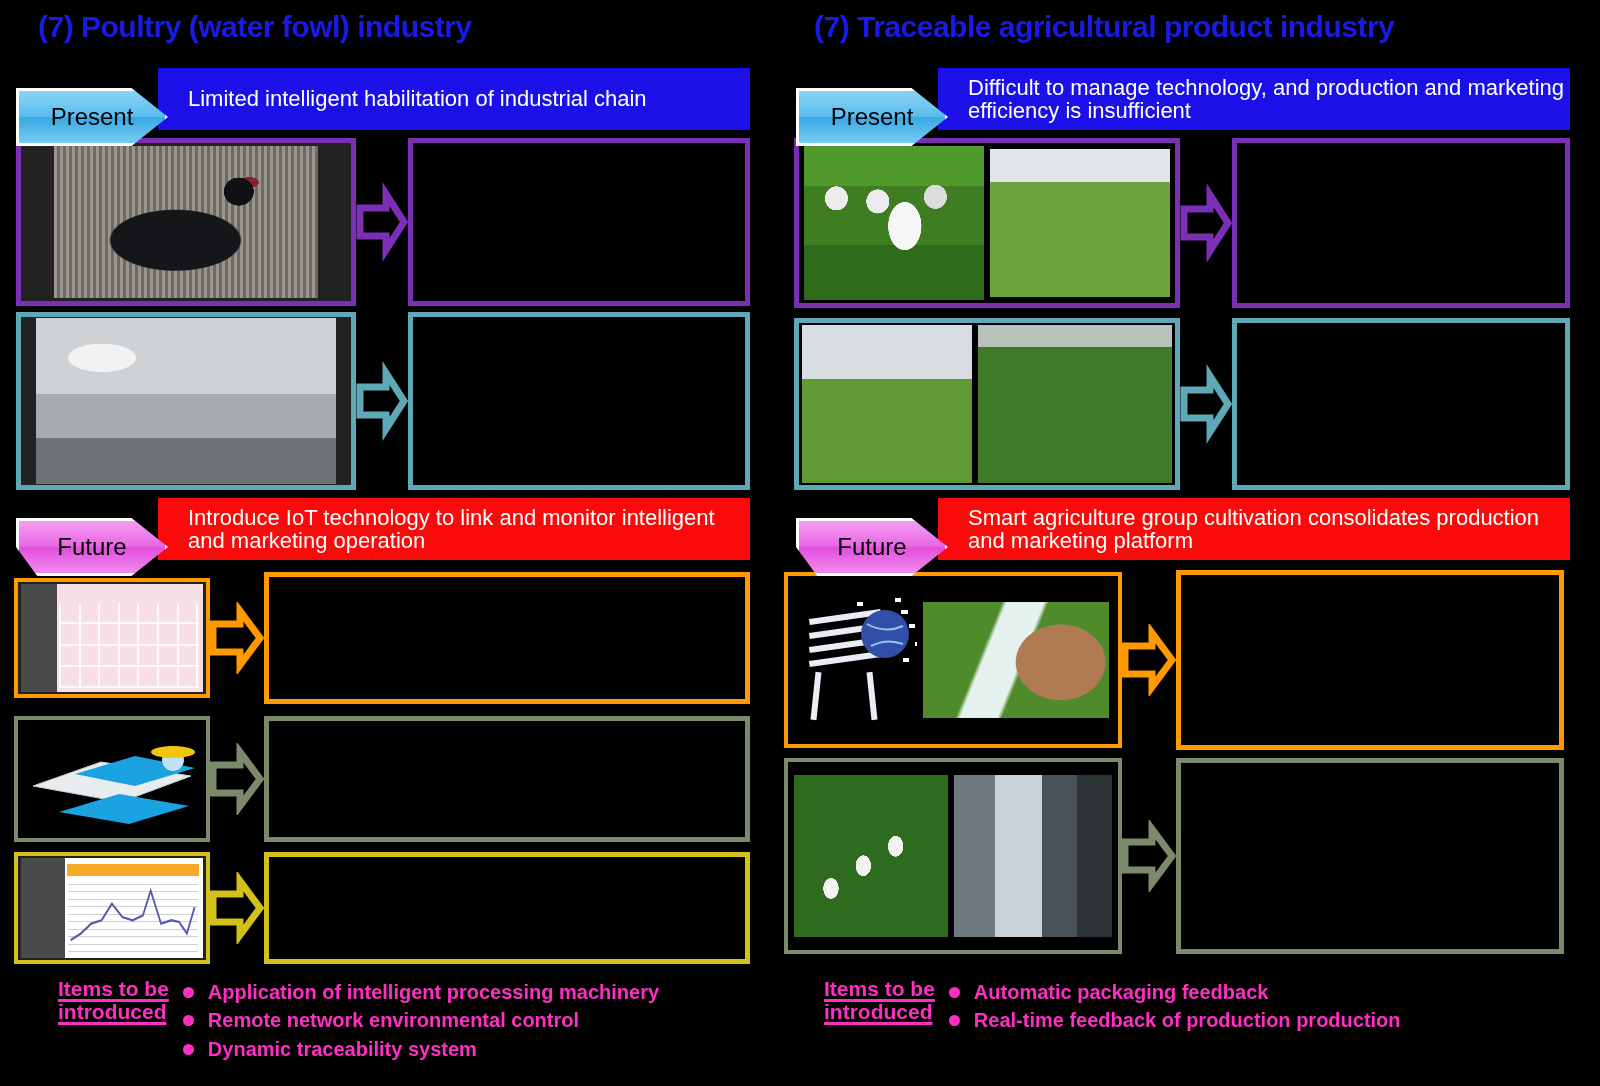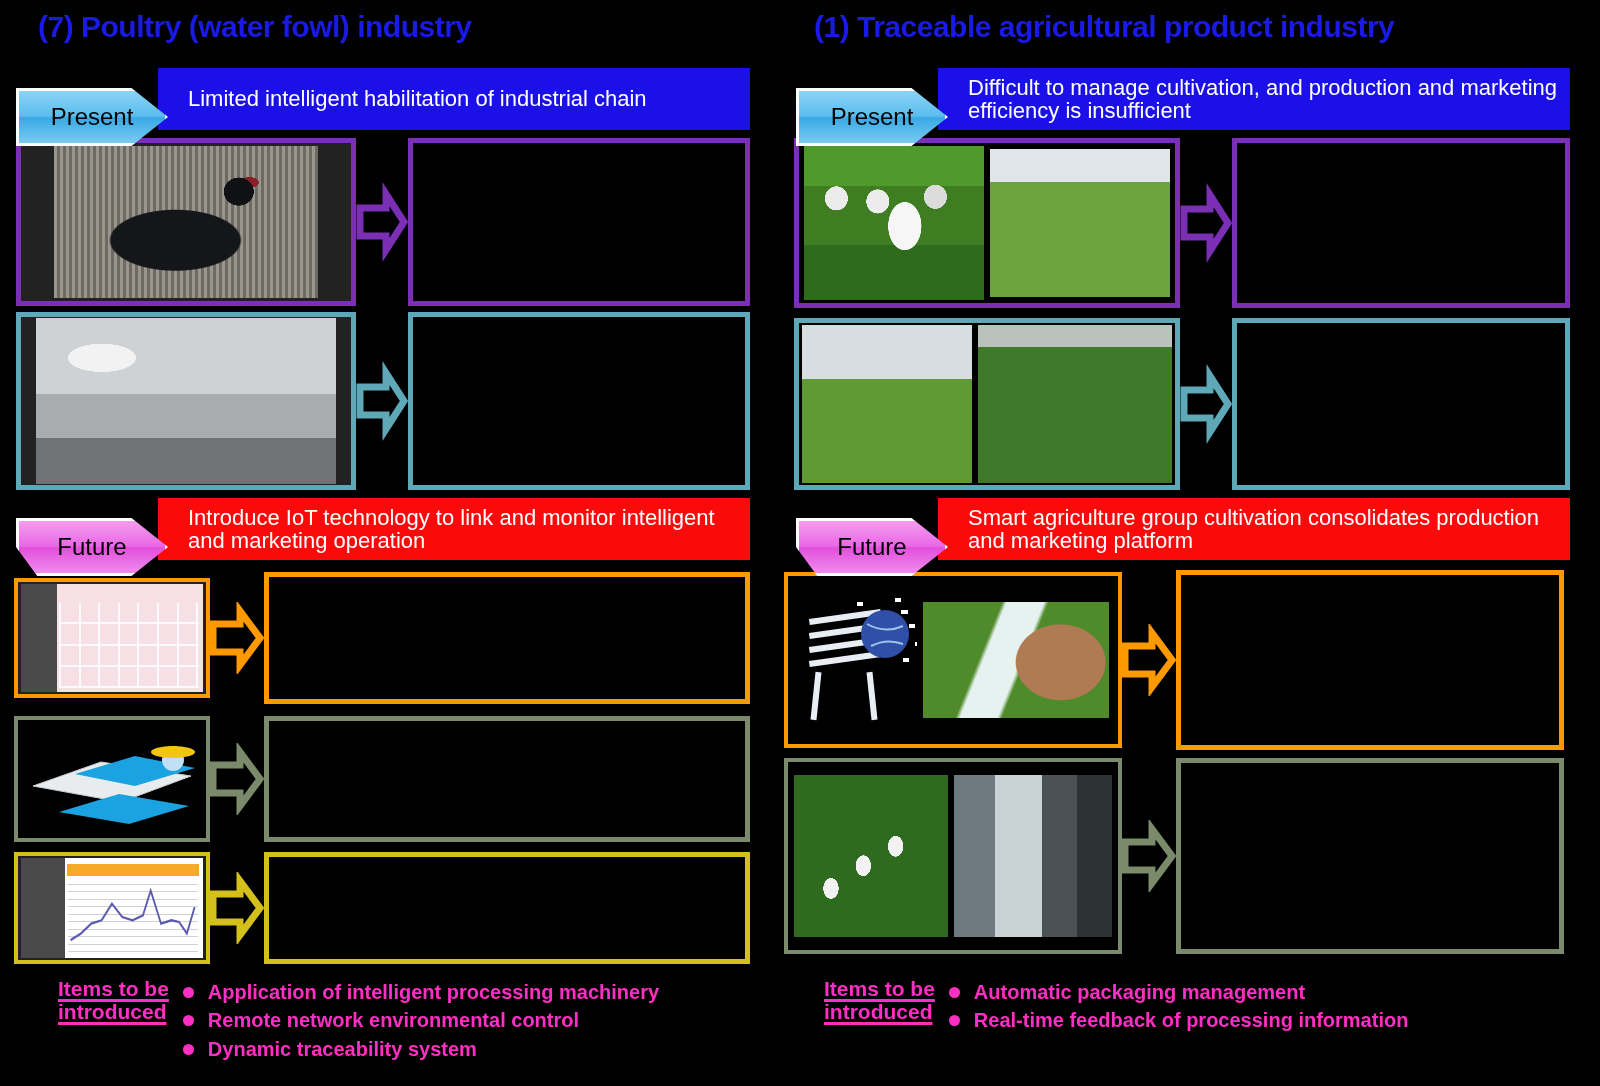--- a/index.html
+++ b/index.html
@@ -295,27 +295,27 @@
       <li>
           <span class="dot"></span>
           <span>Dynamic traceability system</span>
         </li>
     </ul>
   </div>
 </div>
 
 <div class="col" id="col-right">
 
-  <div class="sec-title">(1) Traceable agricultural product industry</div>
+  <div class="sec-title">(7) Traceable agricultural product industry</div>
 
   <div class="banner" id="banner-present-right">
     <div class="tag-wrap">
       <div class="tag tag-present">Present</div>
     </div>
-    <div class="bar bar-present">Difficult to manage cultivation, and production and marketing efficiency is insufficient</div>
+    <div class="bar bar-present">Difficult to manage technology, and production and marketing efficiency is insufficient</div>
   </div>
 
   <div class="row" style="left:14px;top:138px;width:776px;height:170px;">
     <div class="imgbox" style="width:386px;height:170px;border:5px solid #7b2fb5;">
       <div class="pic pic-farmers" style="width:180px;height:154px;"></div>
       <div class="pic pic-field" style="width:180px;height:148px;"></div>
     </div>
     <div class="arrow">
       <svg width="52" height="80" viewBox="0 0 52 80">
           <path d="M4 26 H30 V12 L48 40 L30 68 V54 H4 Z" fill="none" stroke="#7b2fb5" stroke-width="7"></path>
@@ -390,21 +390,21 @@
   </div>
 
   <div class="items" style="left:44px;top:978px;">
     <div class="items-label">
       <div>Items to be</div>
       <div>introduced</div>
     </div>
     <ul class="items-list">
       <li>
           <span class="dot"></span>
-          <span>Automatic packaging management</span>
+          <span>Automatic packaging feedback</span>
         </li>
       <li>
           <span class="dot"></span>
-          <span>Real-time feedback of processing information</span>
+          <span>Real-time feedback of production production</span>
         </li>
     </ul>
   </div>
 </div>
 
 </body></html>

